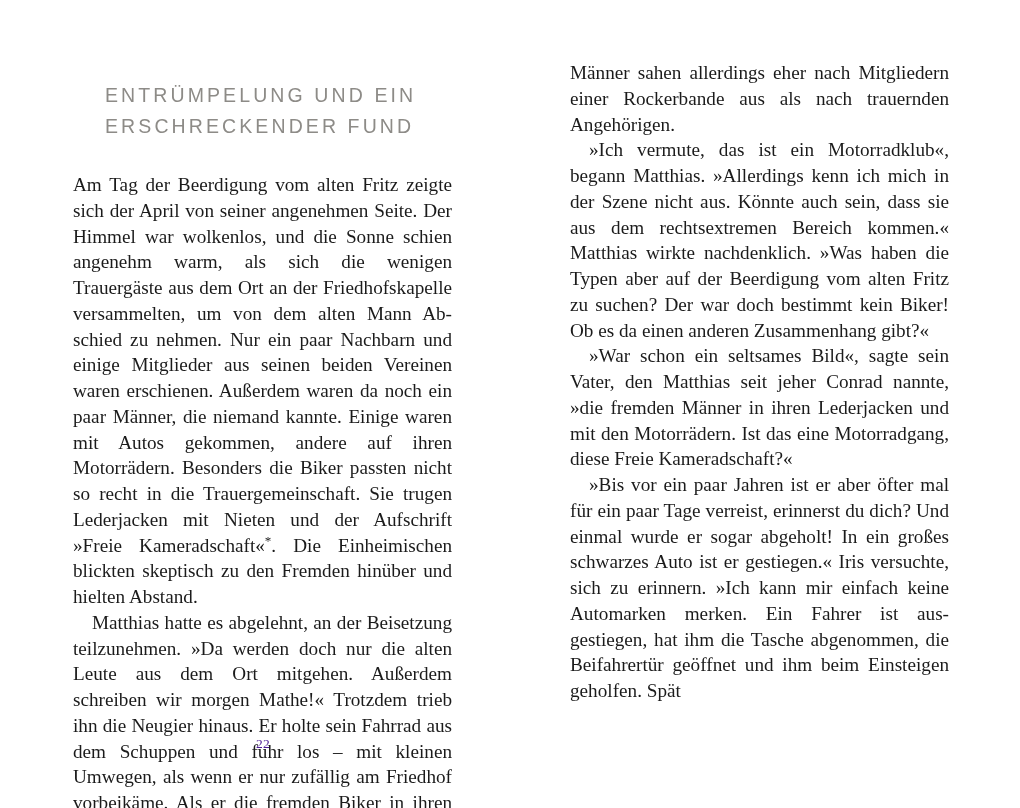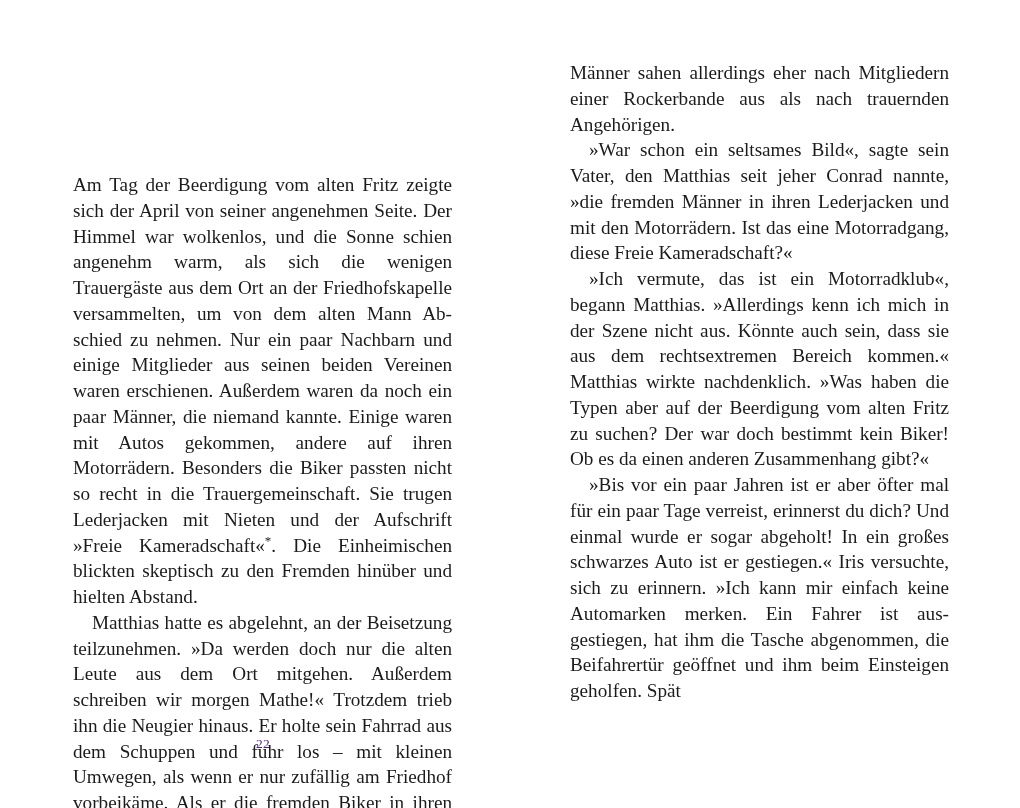--- a/index.html
+++ b/index.html
@@ -91,42 +91,44 @@
 
   #folio-left  { left: 183px; }
 </style>
 </head>
 <body>
 
 <div id="spread">
 
   <div class="page" id="page-left">
 
+    <h1 class="chapter-heading">Entrümpelung und ein
+erschreckender Fund</h1>
 
     <div class="text-column">
 
       <p class="para noindent"><span>Am Tag der Beerdigung vom alten Fritz zeigte sich der April von seiner angenehmen Seite. Der Himmel war wolkenlos, und die Sonne schien angenehm warm, als sich die wenigen Trauergäste aus dem Ort an der Fried­hofskapelle versammelten, um von dem alten Mann Ab­schied zu nehmen. Nur ein paar Nachbarn und einige Mitglieder aus seinen beiden Vereinen waren erschienen. Außerdem waren da noch ein paar Männer, die niemand kannte. Einige waren mit Autos gekommen, andere auf ihren Motorrädern. Besonders die Biker passten nicht so recht in die Trauergemeinschaft. Sie trugen Lederjacken mit Nieten und der Aufschrift »Freie Kameradschaft«</span><span class="footnote-marker">*</span><span>. Die Einheimischen blickten skeptisch zu den Fremden hinüber und hielten Abstand.</span></p>
 
       <p class="para indent">Matthias hatte es abgelehnt, an der Beisetzung teilzu­nehmen. »Da werden doch nur die alten Leute aus dem Ort mitgehen. Außerdem schreiben wir morgen Mathe!« Trotzdem trieb ihn die Neugier hinaus. Er holte sein Fahrrad aus dem Schuppen und fuhr los – mit kleinen Umwegen, als wenn er nur zufällig am Friedhof vorbei­käme. Als er die fremden Biker in ihren Lederjacken sah, bremste er. Wo kommen die denn her?, überlegte er. Und woher wissen die, dass der alte Fritz tot ist? Hatte er doch noch Verwandte, von denen niemand etwas wusste? Die</p>
 
     </div>
 
     <p class="folio" id="folio-left">22</p>
   </div>
 
   <div class="page" id="page-right">
 
     <div class="text-column">
 
       <p class="para noindent">Männer sahen allerdings eher nach Mitgliedern einer Ro­ckerbande aus als nach trauernden Angehörigen.</p>
 
 
+      <p class="para indent">»Ich vermute, das ist ein Motorradklub«, begann Mat­thias. »Allerdings kenn ich mich in der Szene nicht aus. Könnte auch sein, dass sie aus dem rechtsextremen Be­reich kommen.« Matthias wirkte nachdenklich. »Was haben die Typen aber auf der Beerdigung vom alten Fritz zu suchen? Der war doch bestimmt kein Biker! Ob es da einen anderen Zusammenhang gibt?«</p>
+
       <p class="para indent">»War schon ein seltsames Bild«, sagte sein Vater, den Matthias seit jeher Conrad nannte, »die fremden Männer in ihren Lederjacken und mit den Motorrädern. Ist das eine Motorradgang, diese Freie Kameradschaft?«</p>
-
-      <p class="para indent">»Ich vermute, das ist ein Motorradklub«, begann Mat­thias. »Allerdings kenn ich mich in der Szene nicht aus. Könnte auch sein, dass sie aus dem rechtsextremen Be­reich kommen.« Matthias wirkte nachdenklich. »Was haben die Typen aber auf der Beerdigung vom alten Fritz zu suchen? Der war doch bestimmt kein Biker! Ob es da einen anderen Zusammenhang gibt?«</p>
 
 
       <p class="para indent">»Bis vor ein paar Jahren ist er aber öfter mal für ein paar Tage verreist, erinnerst du dich? Und einmal wurde er sogar abgeholt! In ein großes schwarzes Auto ist er ge­stiegen.« Iris versuchte, sich zu erinnern. »Ich kann mir einfach keine Automarken merken. Ein Fahrer ist aus­gestiegen, hat ihm die Tasche abgenommen, die Beifah­rertür geöffnet und ihm beim Einsteigen geholfen. Spät</p>
 
     </div>
 
   </div>
 
 </div>
 

